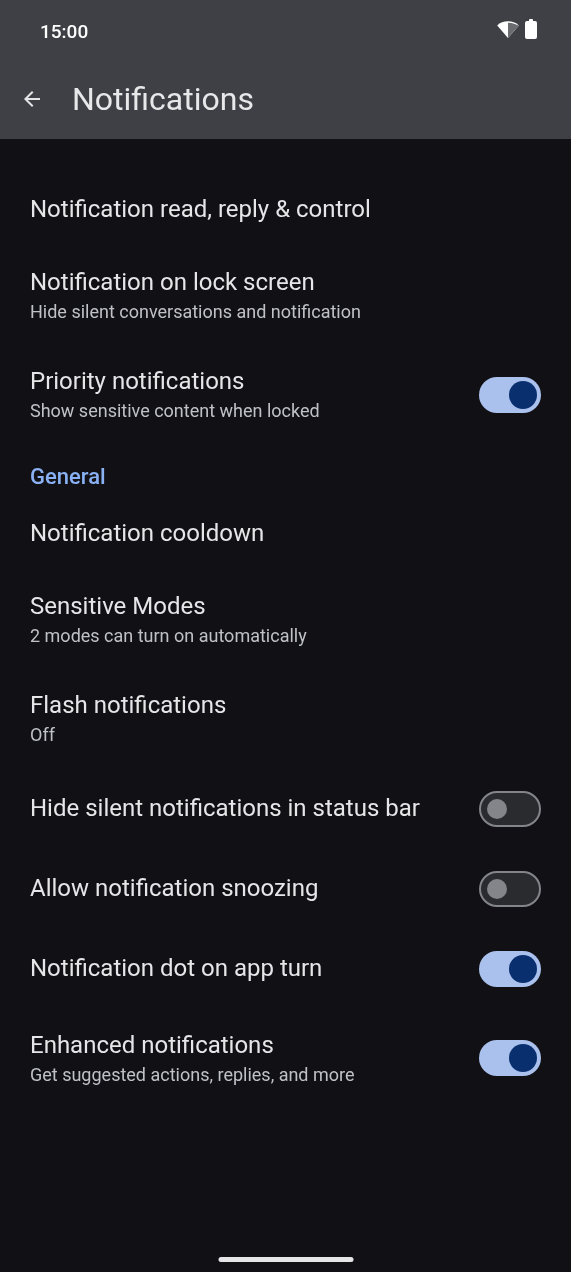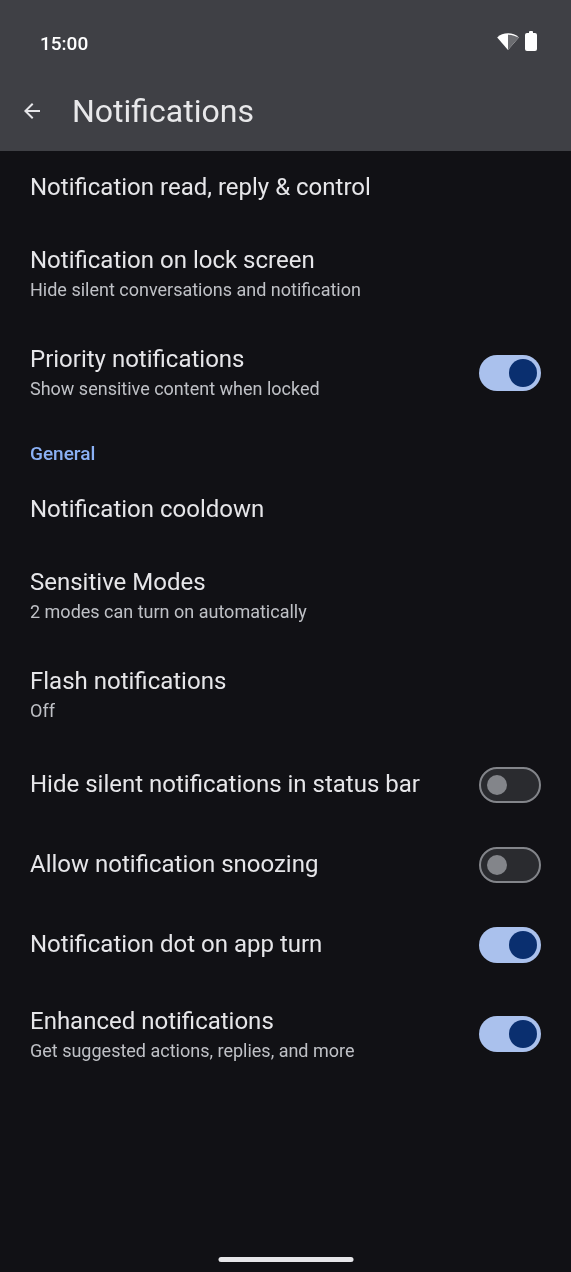--- a/index.html
+++ b/index.html
@@ -11,21 +11,21 @@
     font-family: Roboto, "Segoe UI", Arial, sans-serif;
     color: #e6e6e9;
     overflow: hidden;
     position: relative;
   }
   .status-bar {
     height: 55px;
     display: flex;
     align-items: center;
     justify-content: space-between;
-    padding: 16px 34px 0 40px;
+    padding: 4px 34px 0 40px;
     font-size: 19px;
     font-weight: 500;
     color: #fff;
     background: #3f4045;
   }
   .status-icons {
     display: flex;
     align-items: center;
     gap: 6px;
   }
@@ -69,21 +69,21 @@
     font-weight: 400;
     color: #e6e6e9;
     line-height: 1.2;
   }
   .item-sub {
     font-size: 18px;
     color: #bfc1c6;
     line-height: 1.25;
   }
   .section-label {
-    font-size: 19px;
+    font-size: 22px;
     color: #8bb1f5;
     font-weight: 500;
     padding: 20px 30px 8px 30px;
   }
   .toggle {
     width: 62px;
     height: 36px;
     border-radius: 20px;
     position: relative;
     flex-shrink: 0;
@@ -118,21 +118,21 @@
     position: absolute;
     bottom: 10px;
     left: 50%;
     transform: translateX(-50%);
     width: 135px;
     height: 5px;
     border-radius: 3px;
     background: #e6e6e9;
   }
   .first-item {
-    padding-top: 22px;
+    padding-top: 56px;
     align-items: flex-end;
   }
 </style>
 </head>
 <body>
 
 <div class="status-bar">
   <span>15:00</span>
   <div class="status-icons">
     <span>

